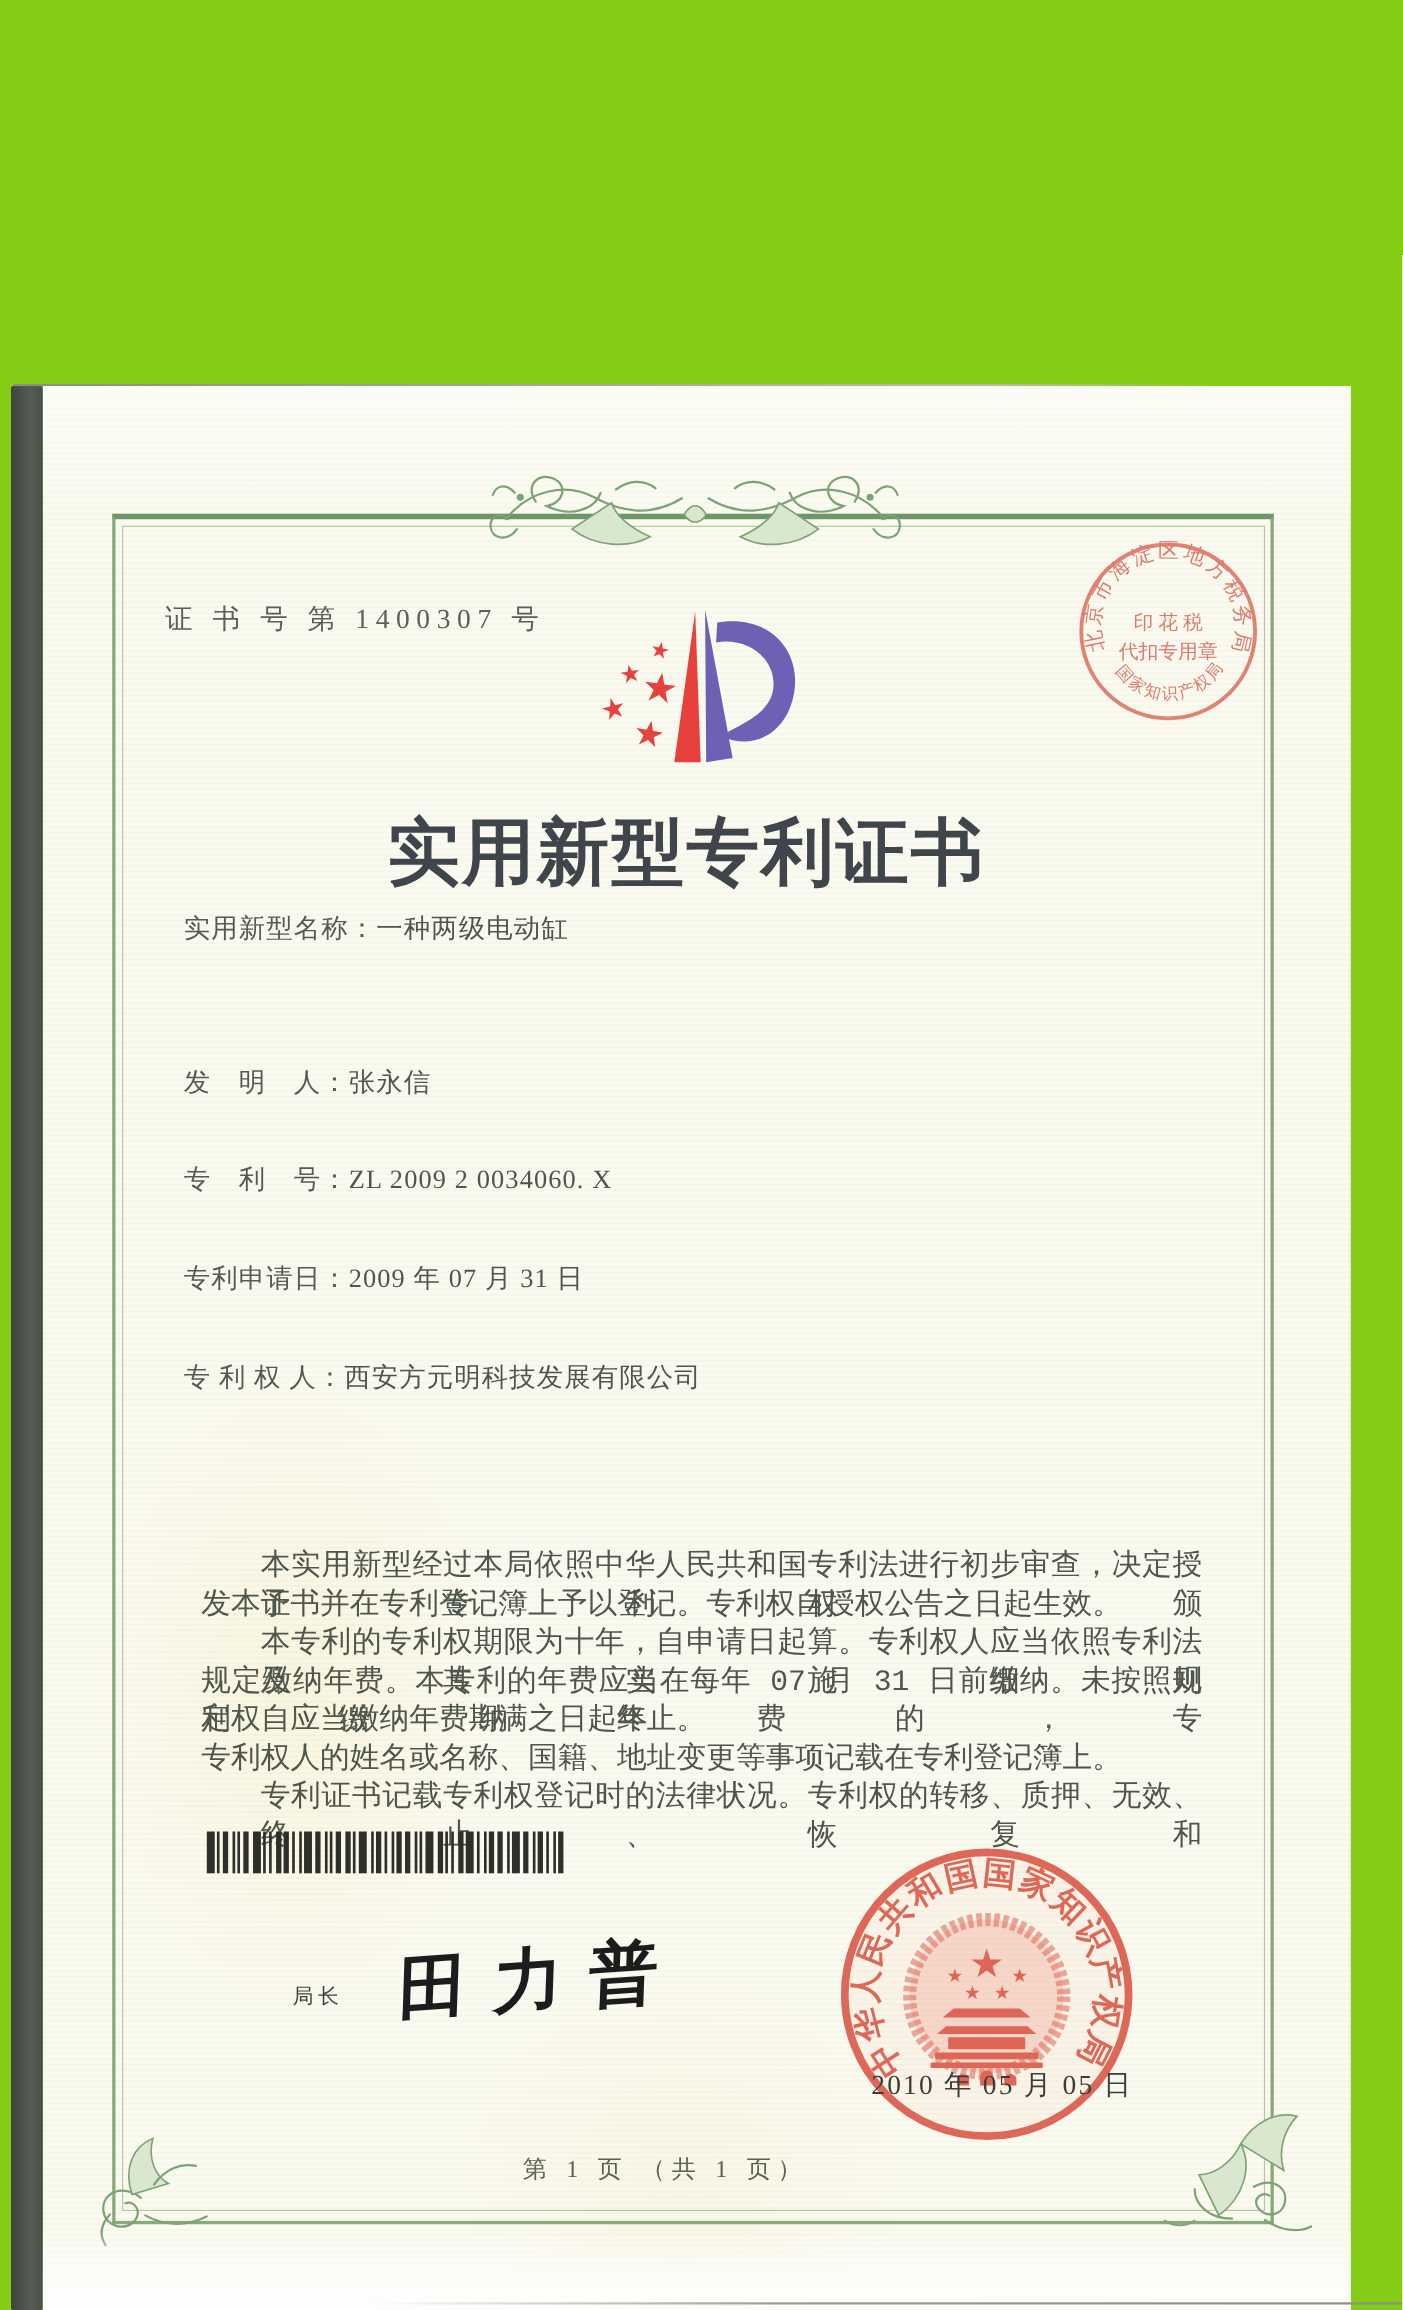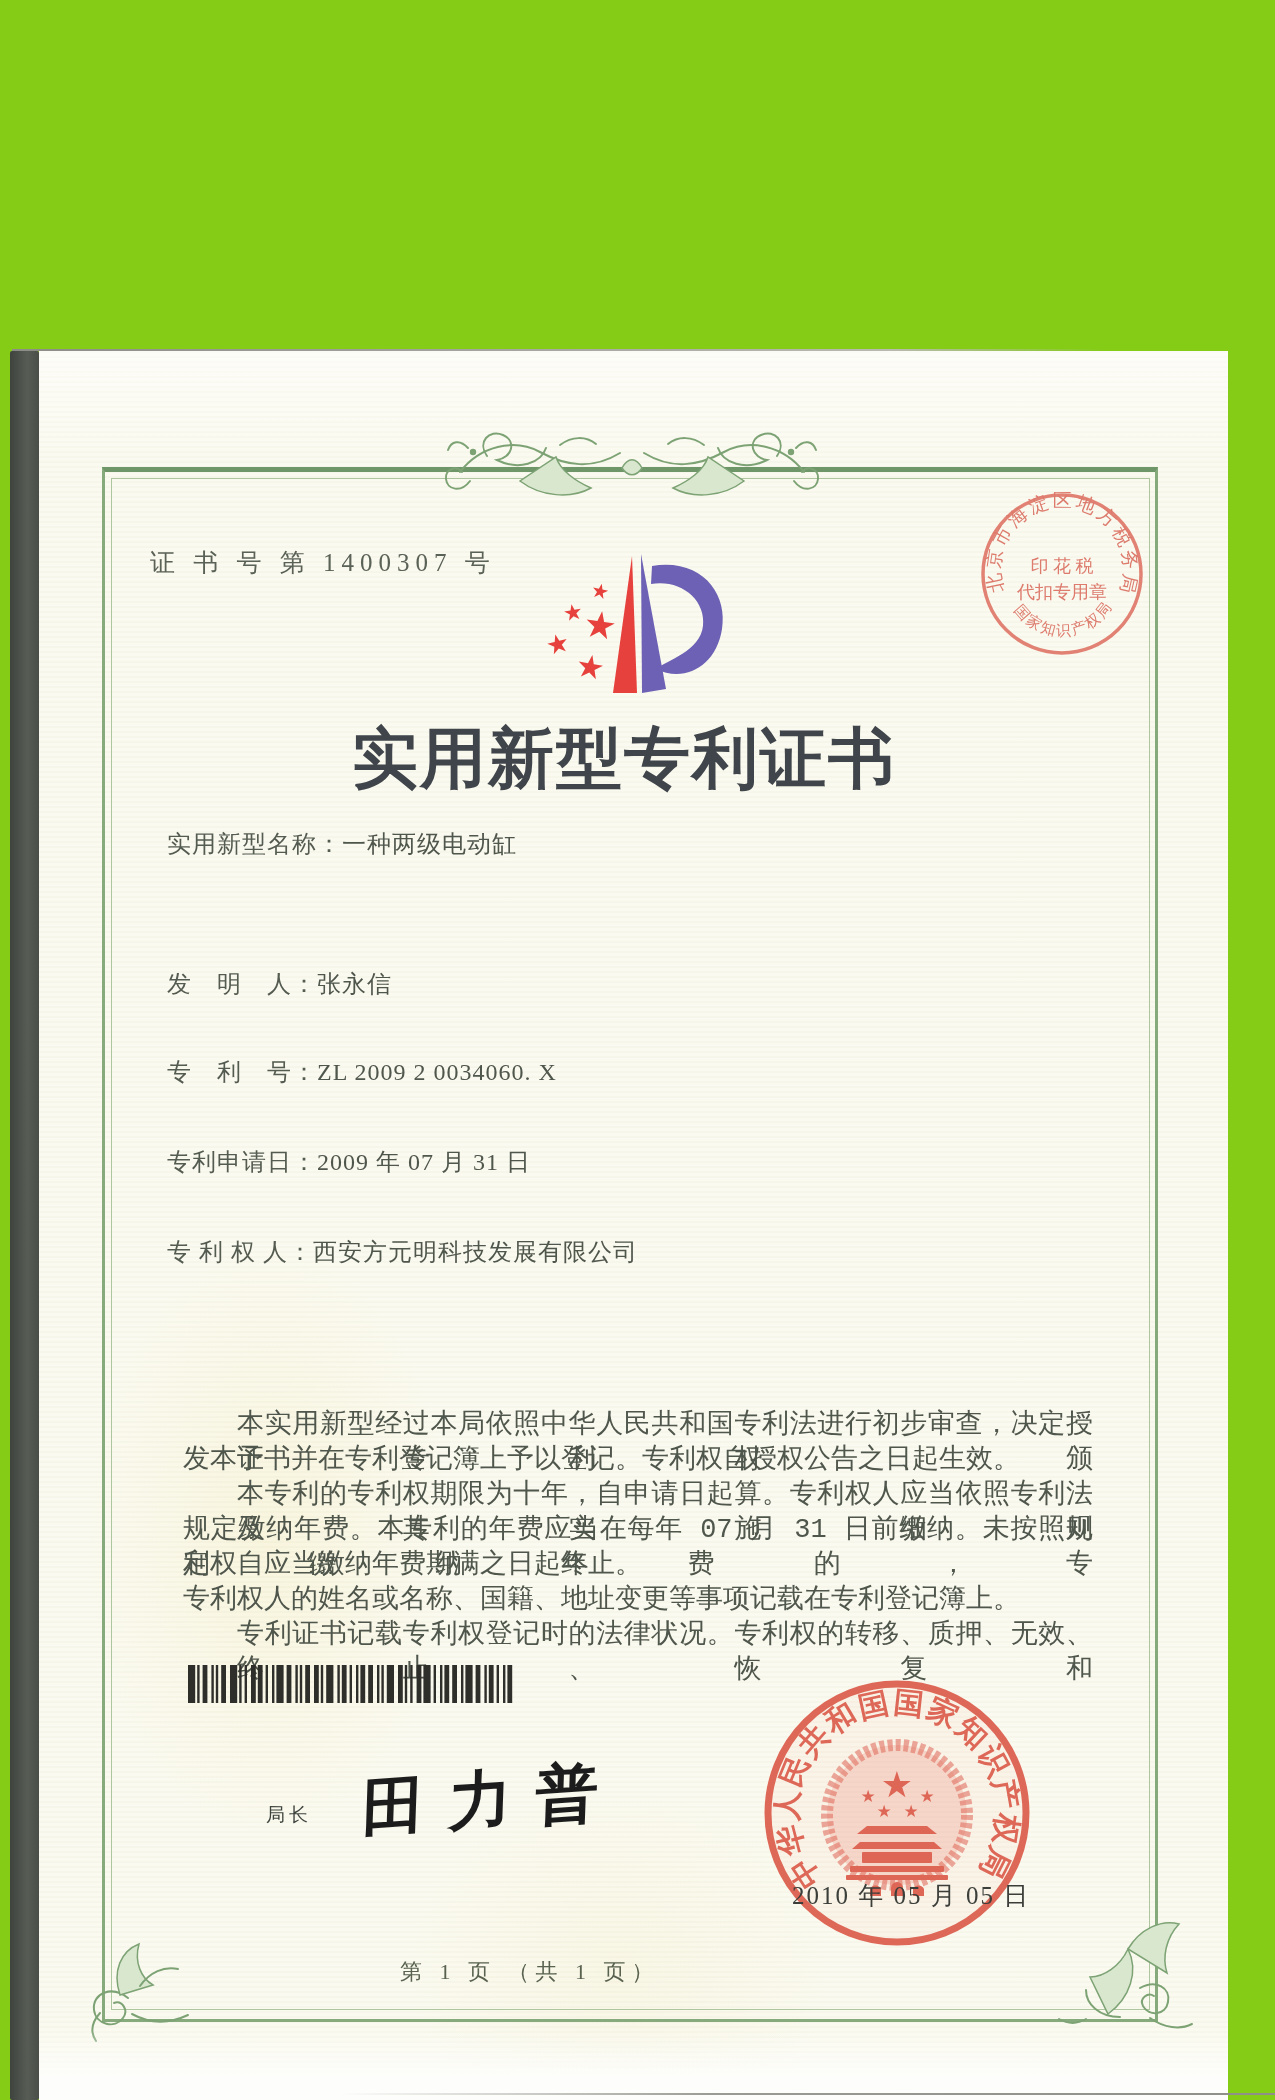--- a/index.html
+++ b/index.html
@@ -25,33 +25,33 @@
         background:linear-gradient(to right,rgba(150,150,146,0),#9a9a94 40%,#8f8f89);}
   
   #frame-outer{position:absolute;left:102px;top:467px;width:1050px;height:1547px;
         border:3px solid #86aa7c;border-top:5px solid #6f9668;}
   #frame-inner{position:absolute;left:111px;top:478px;width:1037px;height:1530px;
         border:1px solid #aec69f;}
   svg{position:absolute;overflow:visible;}
   
   .t{position:absolute;white-space:pre;}
   #cert-no{left:150px;top:546px;font-size:25px;letter-spacing:6px;color:#5a6156;}
-  #title{left:352px;top:714px;font-size:66px;font-weight:700;letter-spacing:2px;color:#3f454a;}
+  #title{left:352px;top:730px;font-size:66px;font-weight:700;letter-spacing:2px;color:#3f454a;}
   .frow{position:absolute;left:167px;font-size:24px;color:#545b50;letter-spacing:1px;white-space:pre;}
   .frow .lab{color:#545b50;}
   .frow .val{color:#4f564c;}
   #body-block{position:absolute;left:183px;top:1408px;width:910px;font-size:27px;color:#4f564c;font-family:Liberation Mono, monospace;}
   #body-block .bl{height:35px;line-height:35px;white-space:pre;overflow:visible;}
   #body-block .ind{padding-left:54px;}
   #body-block .jl{text-align:justify;text-align-last:justify;text-justify:inter-character;white-space:normal;}
   #director{left:266px;top:1802px;font-size:19px;letter-spacing:4px;color:#3d433d;}
   #sig-name{left:362px;top:1766px;font-size:63px;font-weight:700;letter-spacing:24px;color:#1c1c1c;
         transform:rotate(-4deg) skewX(-6deg);transform-origin:left center;}
   #seal-date{left:792px;top:1879px;font-size:25px;letter-spacing:2px;color:#3b3e39;z-index:6;}
-  #footer{left:400px;top:1957px;width:410px;text-align:left;font-size:22px;letter-spacing:6px;color:#59624f;}
+  #footer{left:400px;top:1957px;width:410px;text-align:center;font-size:22px;letter-spacing:6px;color:#59624f;}
   .green-stroke{stroke:#7da375;fill:none;stroke-width:2;stroke-linecap:round;}
   .green-fill{fill:#d9e7cf;stroke:#7da375;stroke-width:1.5;}
 </style>
 </head>
 <body>
 
 <div id="scan">
   <div id="spine"></div>
   <div id="page-top-edge"></div>
 

